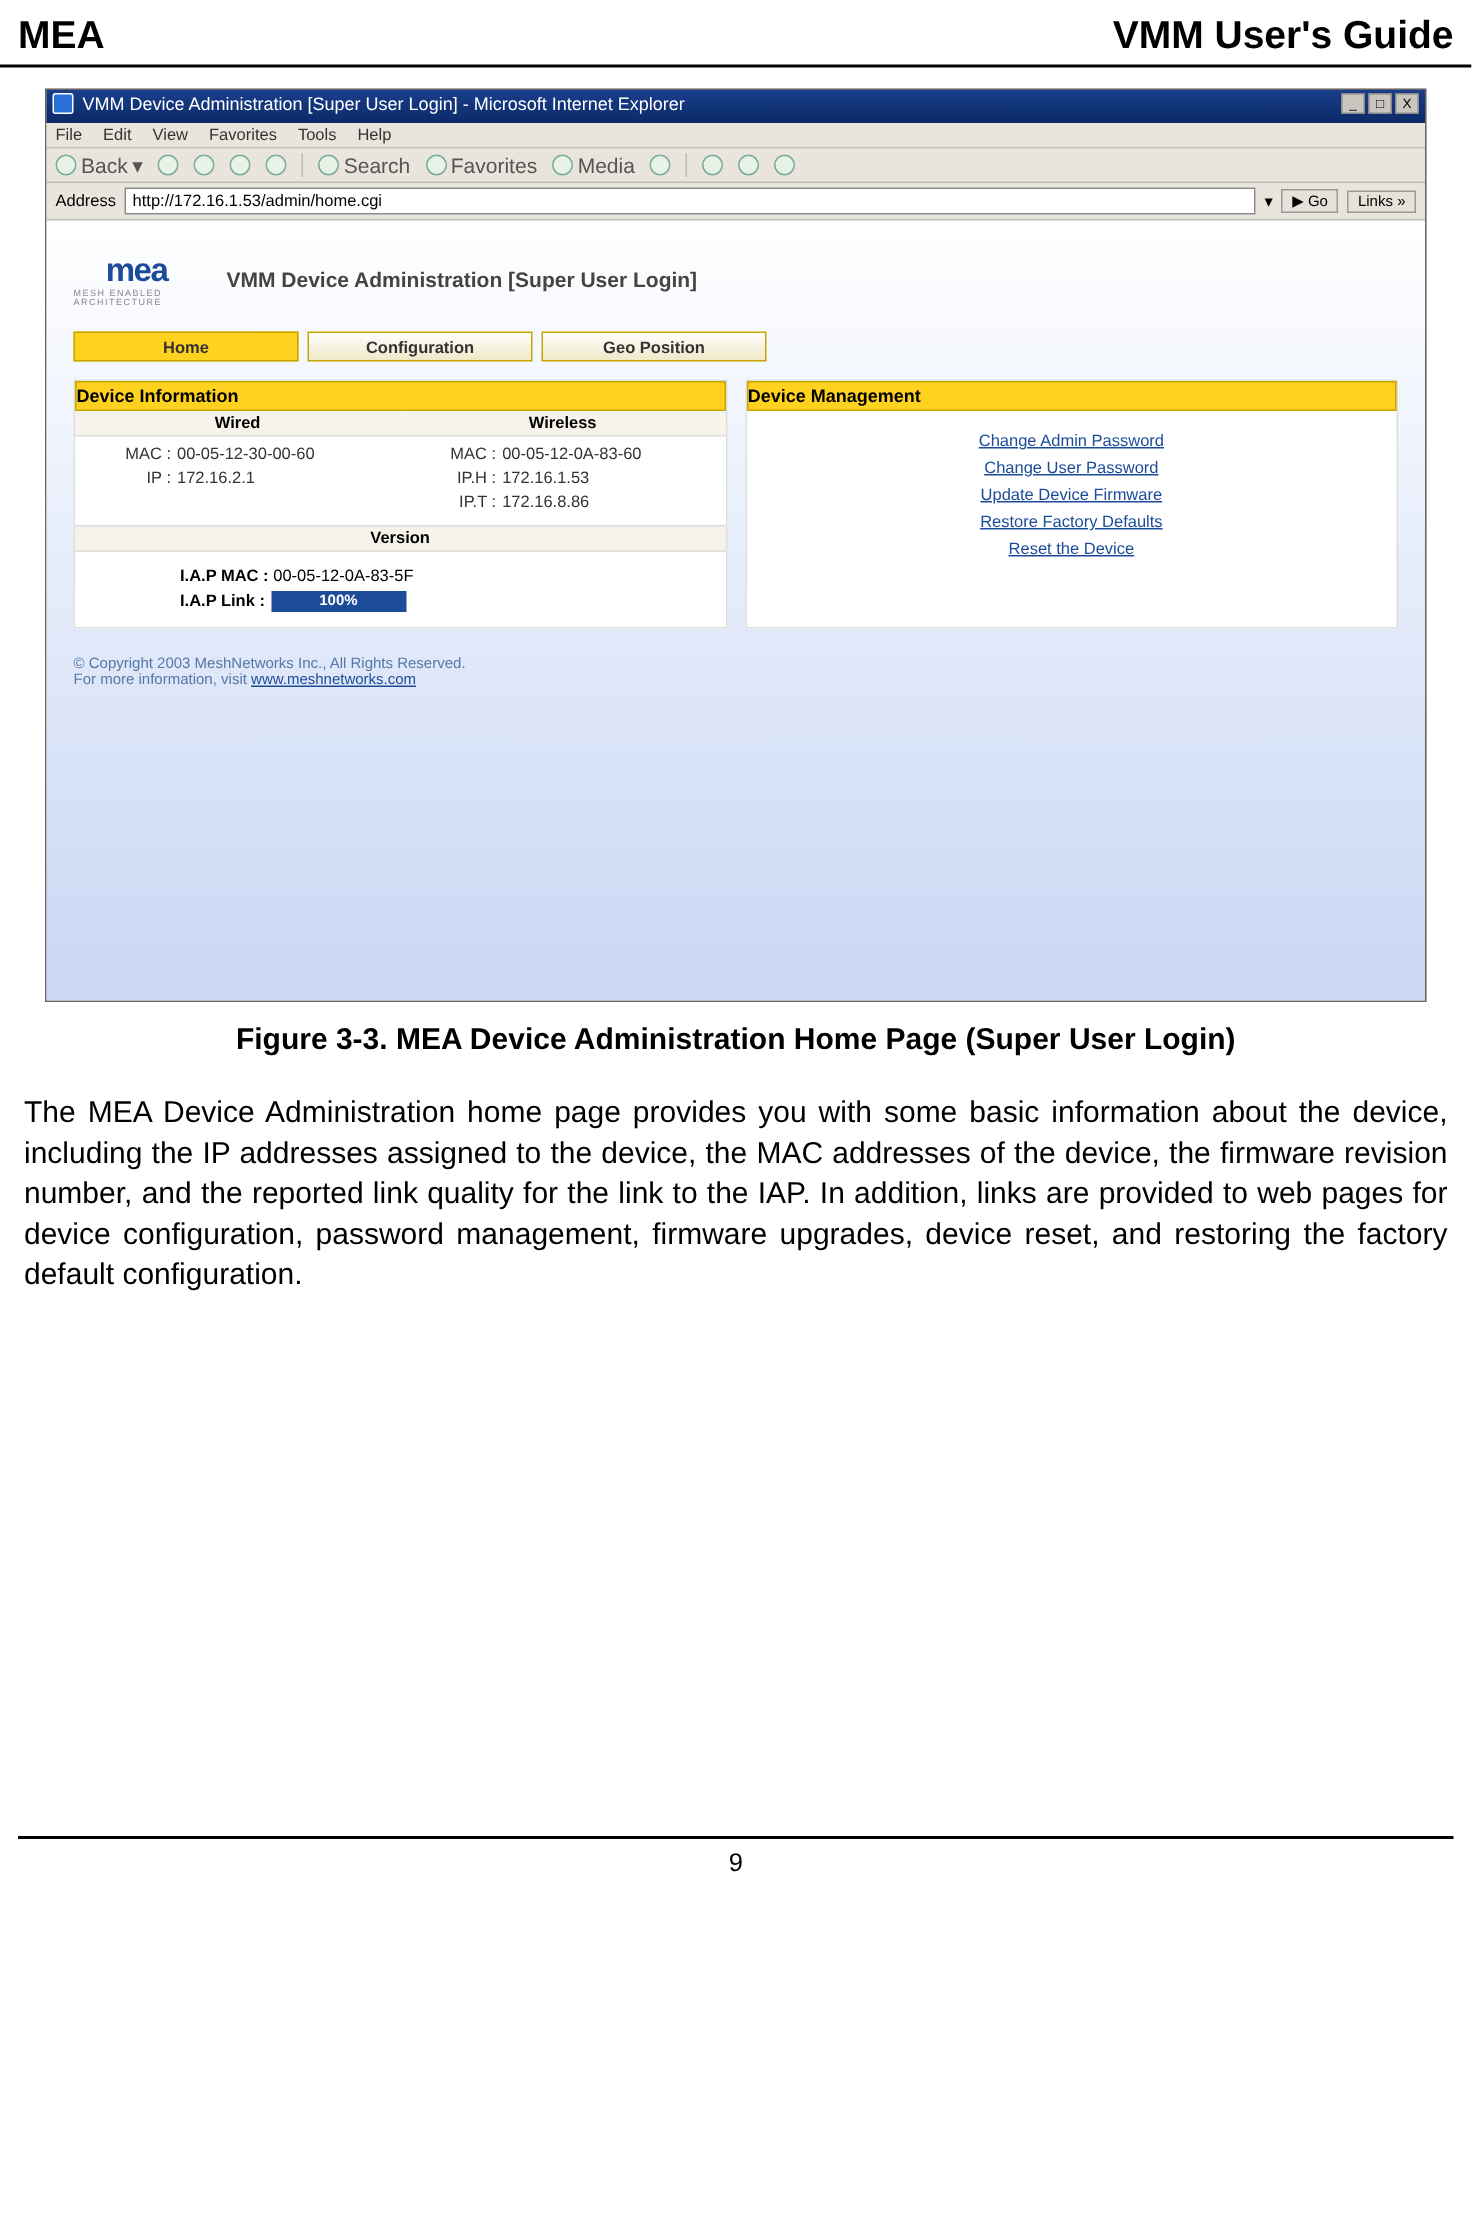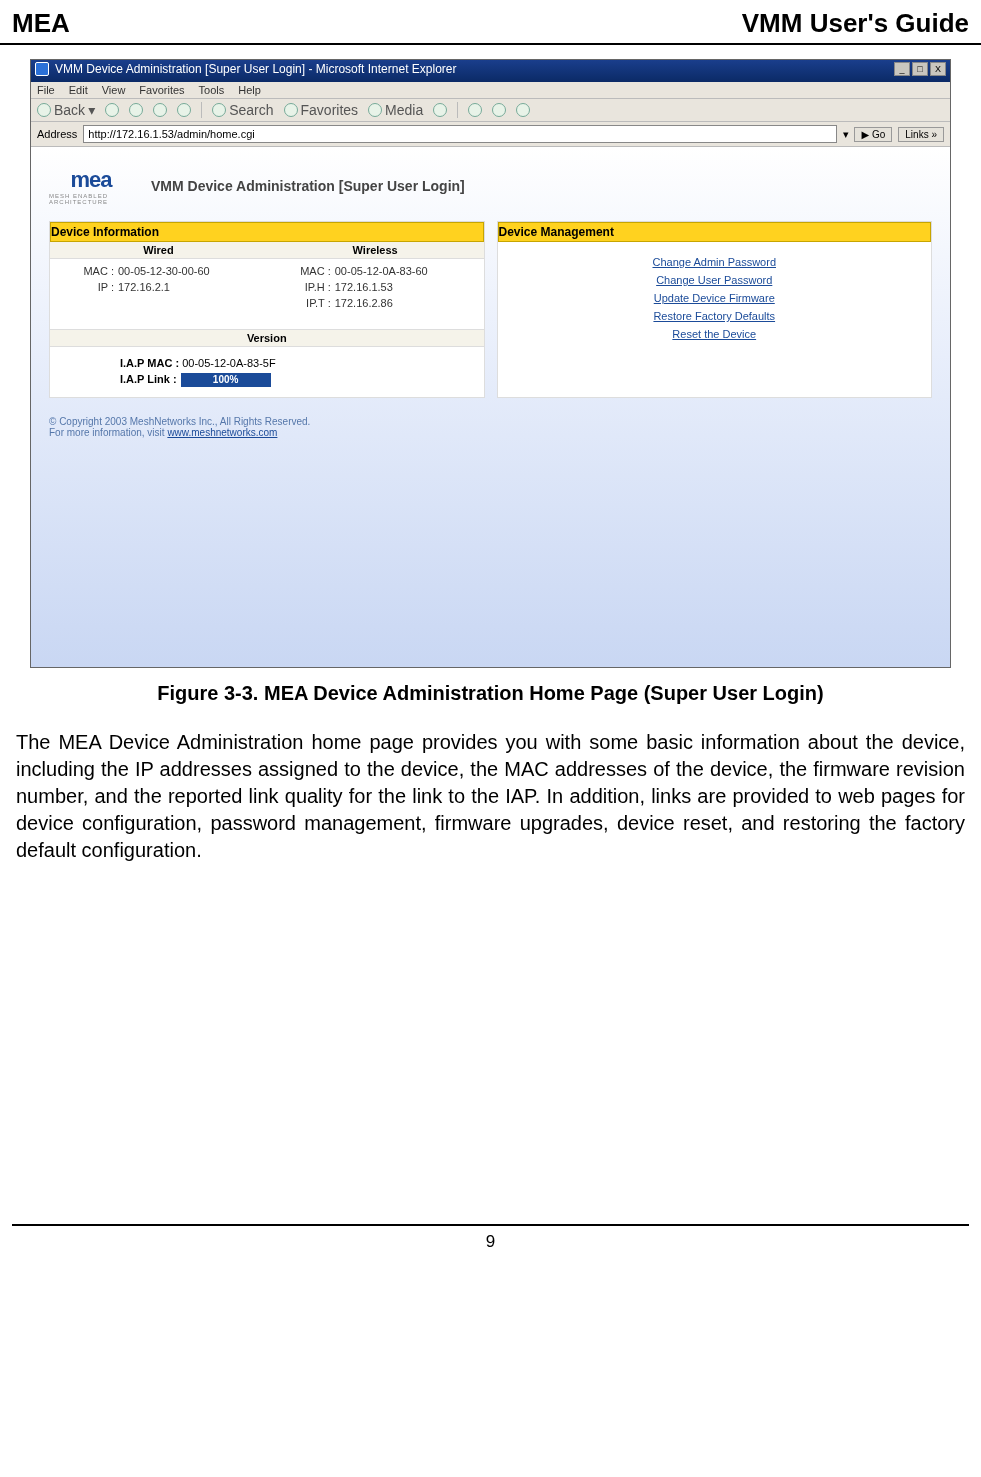--- a/index.html
+++ b/index.html
@@ -89,21 +89,21 @@
     background:#ffd21f;border:1px solid #c7a500;
     font-weight:bold;font-size:12px;padding:2px 0;
   }
   .subheaders{display:flex;}
   .subheader{flex:1;text-align:center;font-weight:bold;font-size:11px;
     background:#f5f3ea;border-bottom:1px solid #ddd;padding:2px 0;}
   .info-cols{display:flex;justify-content:flex-end;}
   .info-col{flex:1;padding:4px 8px;font-size:11px;color:#333;}
   .info-row{display:flex;gap:4px;line-height:16px;}
   .info-row .k{width:56px;text-align:right;}
-  .version-block{margin-top:14px;}
+  .version-block{margin-top:3px;}
   .version-title{background:#f5f3ea;text-align:center;font-weight:bold;font-size:11px;padding:2px 0;border-top:1px solid #ddd;border-bottom:1px solid #ddd;}
   .version-rows{padding:4px 8px;font-size:11px;}
   .vrow{display:flex;gap:6px;line-height:16px;}
   .vrow .k{width:80px;text-align:right;}
   .iap-block{padding:6px 8px 10px 70px;font-size:11px;font-weight:bold;}
   .iap-line{margin-top:4px;}
   .iap-bar{display:inline-block;width:90px;height:14px;background:#1b4b99;color:#fff;
     font-size:10px;text-align:center;line-height:14px;font-weight:bold;vertical-align:middle;margin-left:4px;}
   .mgmt-links{padding:8px 0;text-align:center;}
   .mgmt-links a{display:block;color:#1b4b99;text-decoration:underline;font-size:11px;margin:6px 0;}
@@ -207,20 +207,25 @@
 
   <div class="viewport">
     <div class="brand-row">
       <div class="logo-box">
         <div class="logo-text">mea</div>
         <div class="logo-sub">MESH ENABLED ARCHITECTURE</div>
       </div>
       <div class="page-title-app">VMM Device Administration [Super User Login]</div>
     </div>
 
+    <div class="tabs-row">
+      <div class="tab active">Home</div>
+      <div class="tab">Configuration</div>
+      <div class="tab">Geo Position</div>
+    </div>
 
     <div class="panels">
       <div class="panel">
         <div class="panel-header">Device Information</div>
         <div class="subheaders">
           <div class="subheader">Wired</div>
           <div class="subheader">Wireless</div>
         </div>
         <div class="info-cols">
           <div class="info-col">
@@ -237,21 +242,21 @@
             <div class="info-row">
                 <span class="k">MAC :</span>
                 <span>00-05-12-0A-83-60</span>
               </div>
             <div class="info-row">
                 <span class="k">IP.H :</span>
                 <span>172.16.1.53</span>
               </div>
             <div class="info-row">
                 <span class="k">IP.T :</span>
-                <span>172.16.2.86</span>
+                <span>172.16.8.86</span>
               </div>
           </div>
         </div>
         <div class="version-block">
           <div class="version-title">Version</div>
           <div class="iap-block">
             <div class="iap-line"><span>I.A.P MAC :</span> <span style="font-weight:normal;">00-05-12-0A-83-5F</span></div>
             <div class="iap-line"><span>I.A.P Link :</span><span class="iap-bar">100%</span></div>
           </div>
         </div>

